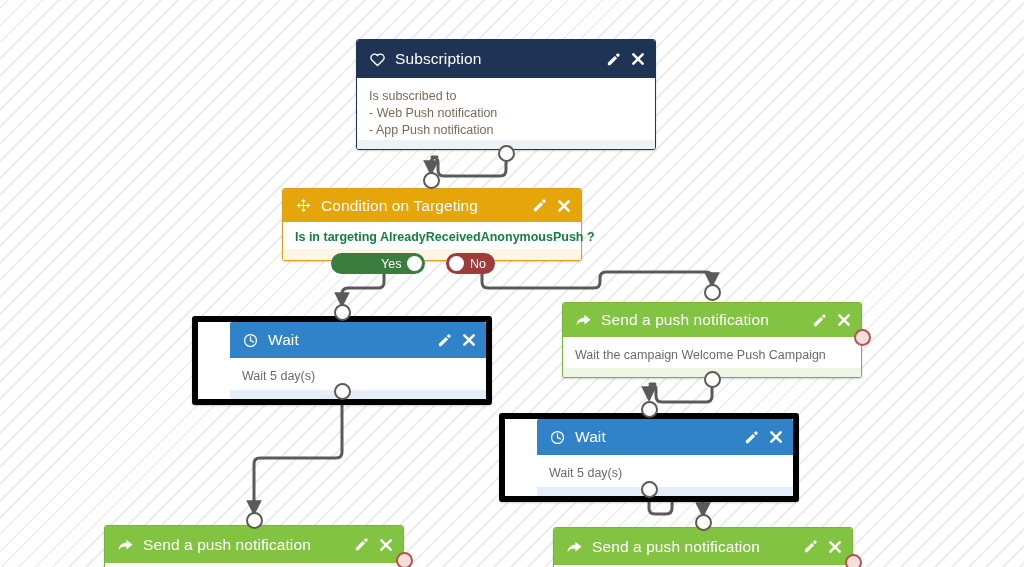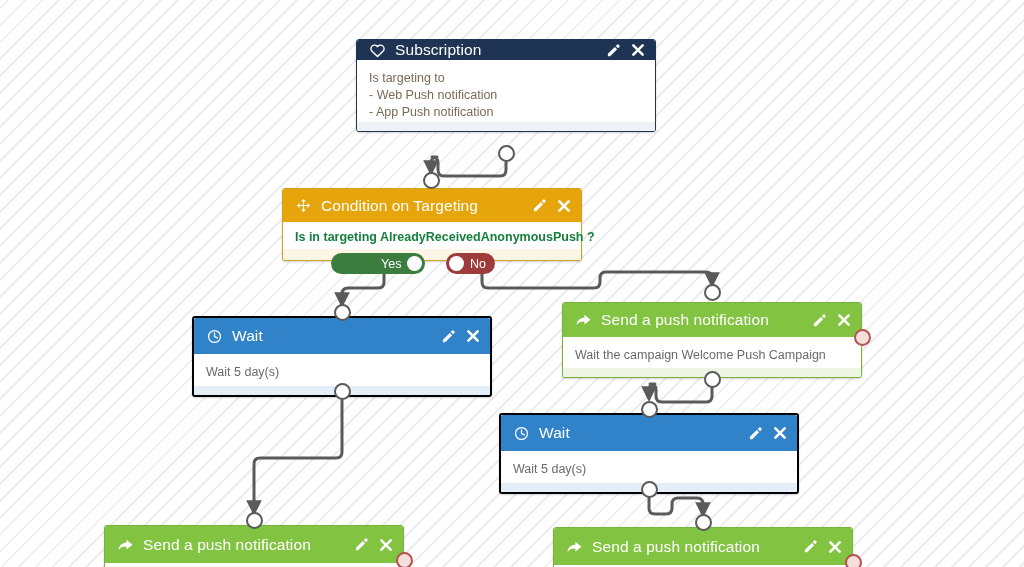--- a/index.html
+++ b/index.html
@@ -45,21 +45,21 @@
   .node {
     position: absolute;
     box-sizing: border-box;
     z-index: 3;
     border-radius: 3px;
     box-shadow: 0 1px 2px rgba(0,0,0,0.18);
   }
   .node-header {
     display: flex;
     align-items: center;
-    height: 20px;
+    height: 38px;
     padding: 0 10px 0 12px;
     box-sizing: border-box;
     color: #ffffff;
     border-radius: 2px 2px 0 0;
   }
   .node-header .type-icon {
     display: inline-flex;
     align-items: center;
     justify-content: center;
     width: 17px;
@@ -108,21 +108,21 @@
   .theme-subscription { border: 1px solid #1f3354; background: #ffffff; }
   .theme-subscription .node-header { background: #1f3354; }
   .theme-subscription .node-body { border-top: none; color: #7b6a55; }
   .theme-subscription .node-footer { background: #eef1f5; }
 
   .theme-condition { border: 1px solid #d3a21d; background: #fdf8ec; }
   .theme-condition .node-header { background: #e5a50b; }
   .theme-condition .node-body { background: #ffffff; color: #15803d; font-weight: bold; }
   .theme-condition .node-footer { background: #fdf6e6; height: 11px; }
 
-  .theme-wait { border: 2px solid #000000; background: #ffffff; }
+  .theme-wait { border: 6px solid #000000; background: #ffffff; padding-left: 32px; }
   .theme-wait .node-header { background: #3083c9; }
   .theme-wait .node-footer { background: #e3eef8; }
 
   .theme-push { border: 1px solid #77b33d; background: #ffffff; }
   .theme-push .node-header { background: #82c341; }
   .theme-push .node-footer { background: #eef5e3; }
 
   
   .port {
     position: absolute;
@@ -210,21 +210,21 @@
         </span>
         <span class="hdr-btn">
           <svg width="14" height="14" viewBox="0 0 24 24" stroke="#ffffff" stroke-width="4.4" stroke-linecap="round">
             <line x1="4" y1="4" x2="20" y2="20"></line>
               <line x1="20" y1="4" x2="4" y2="20"></line>
           </svg>
         </span>
       </span>
     </div>
     <div class="node-body" style="height:62px;">
-      <div class="line">Is targeting to</div>
+      <div class="line">Is subscribed to</div>
       <div class="line">- Web Push notification</div>
       <div class="line">- App Push notification</div>
     </div>
     <div class="node-footer"></div>
   </div>
   <div class="port" style="left:498px; top:145px;"></div>
 
   <div class="node theme-condition" style="left:282px; top:188px; width:300px;">
     <div class="node-header" style="height:33px;">
       <span class="type-icon">

